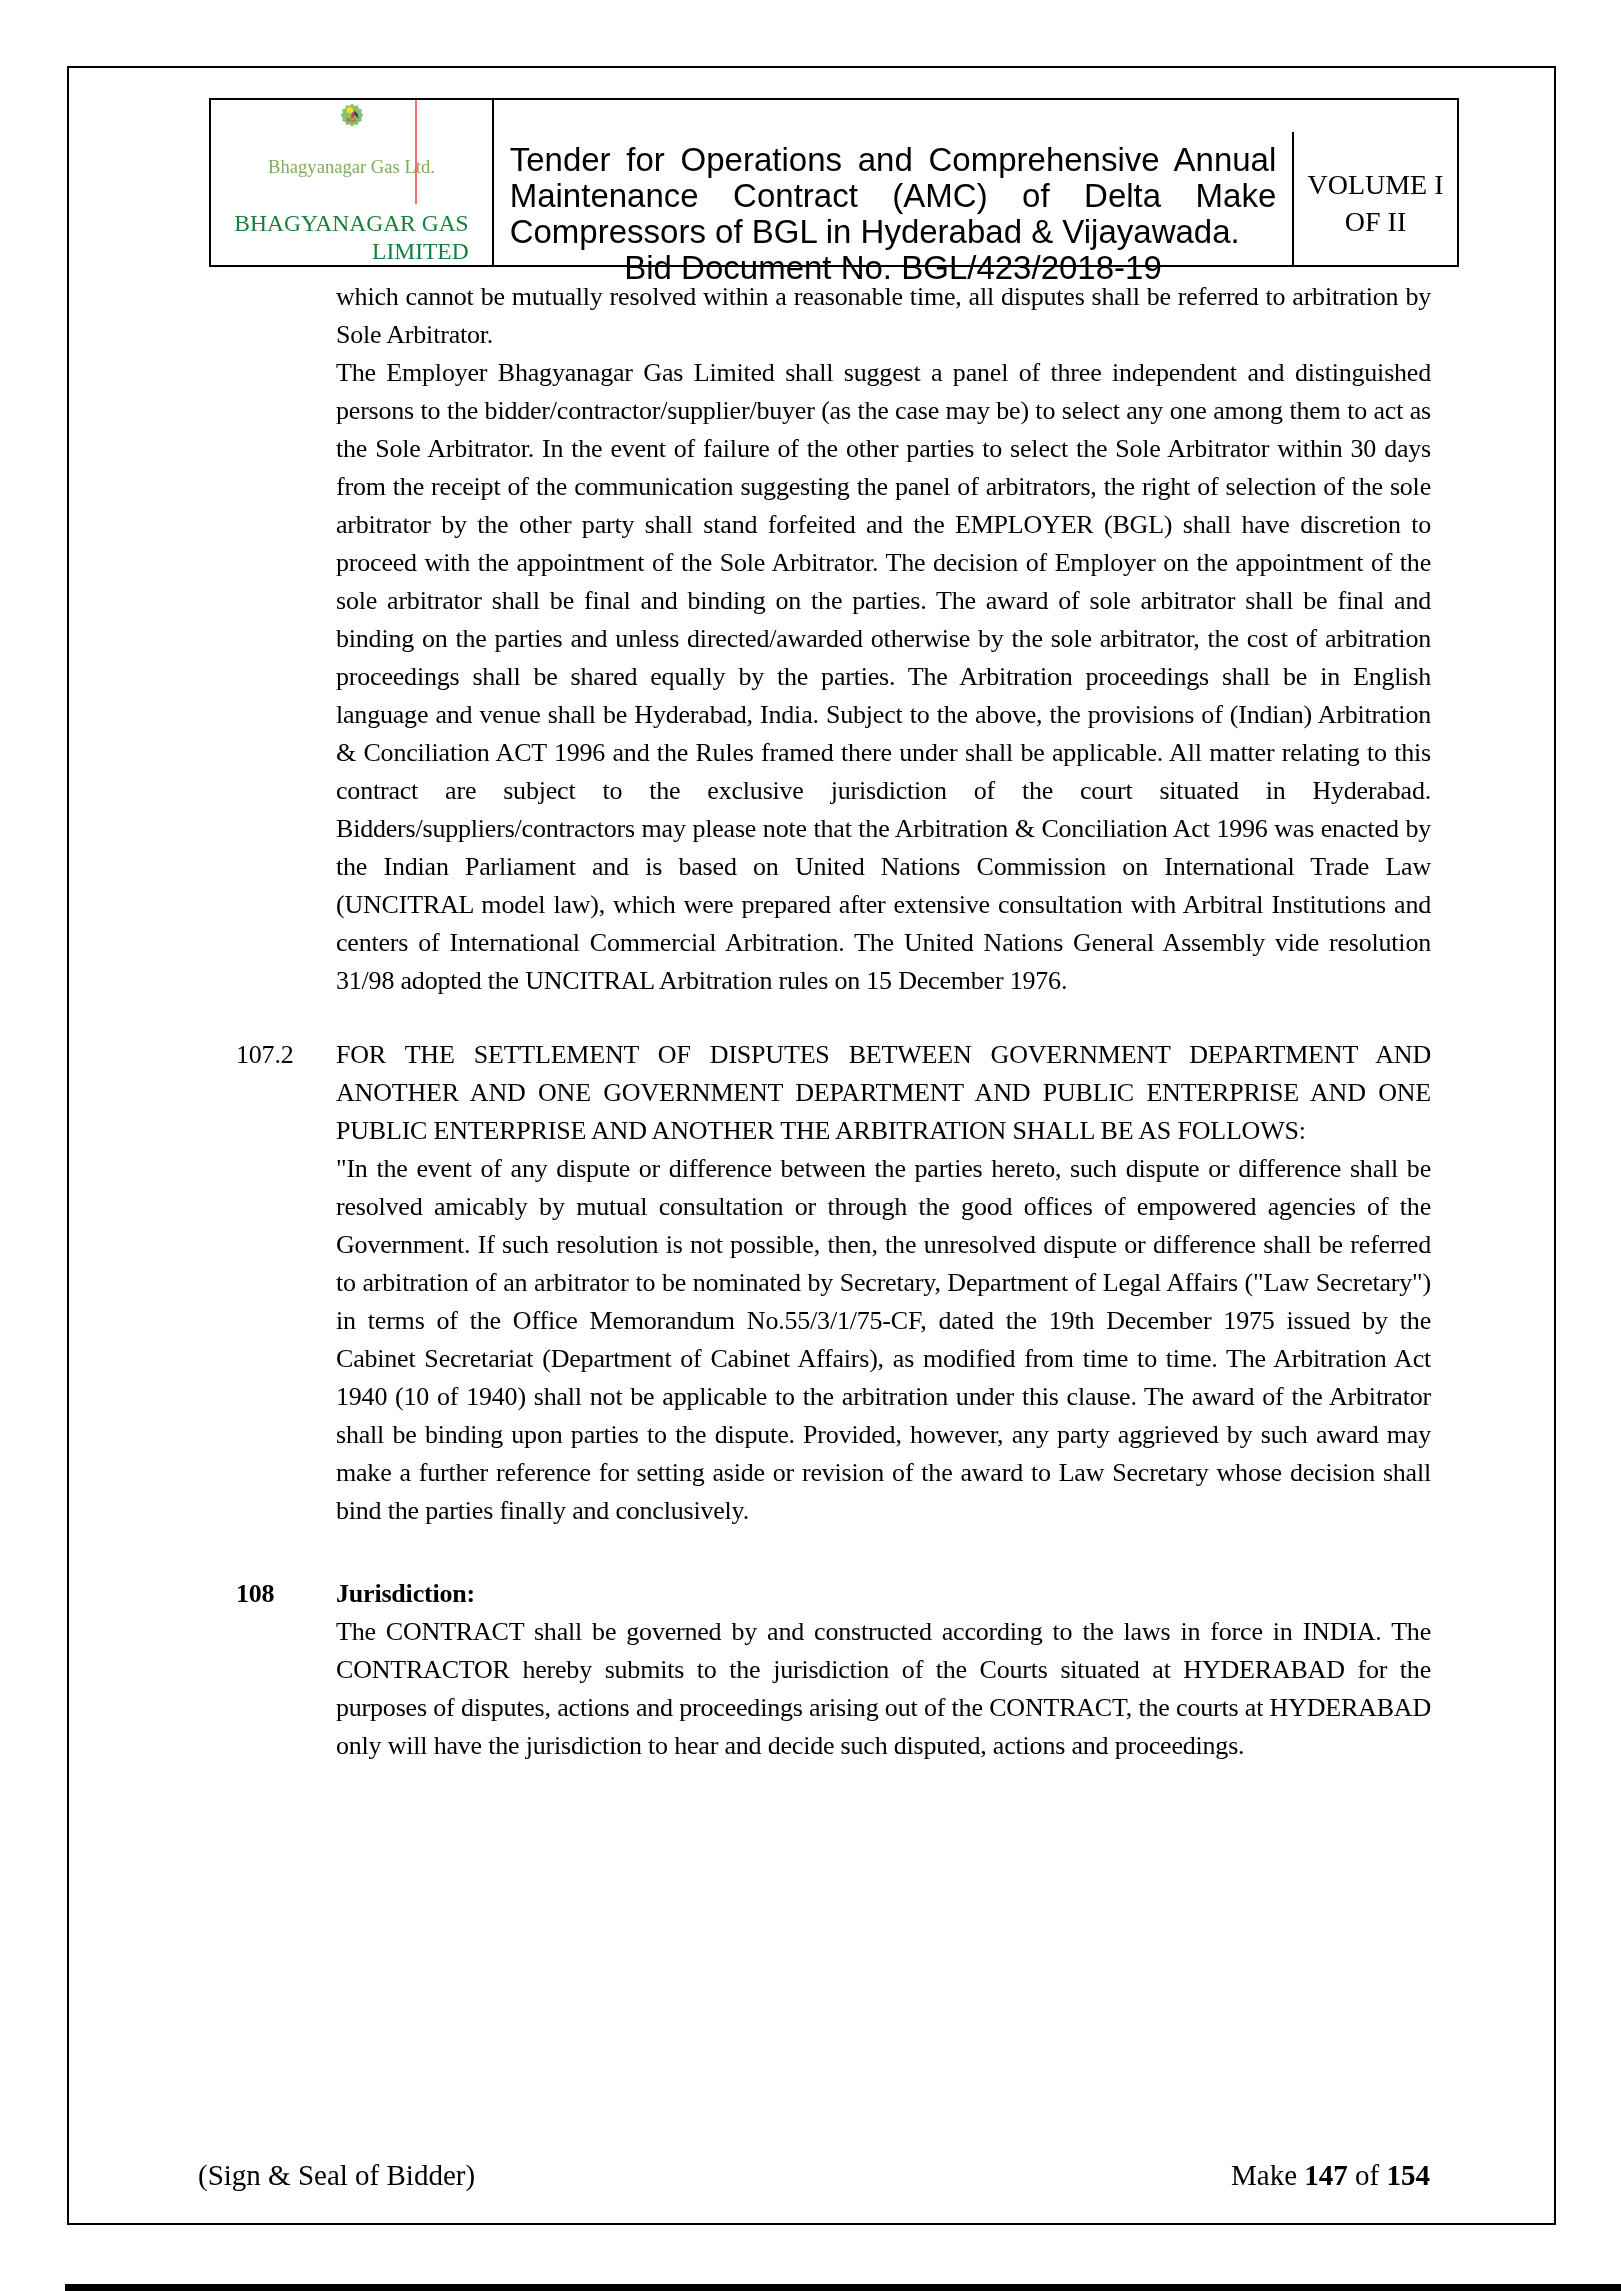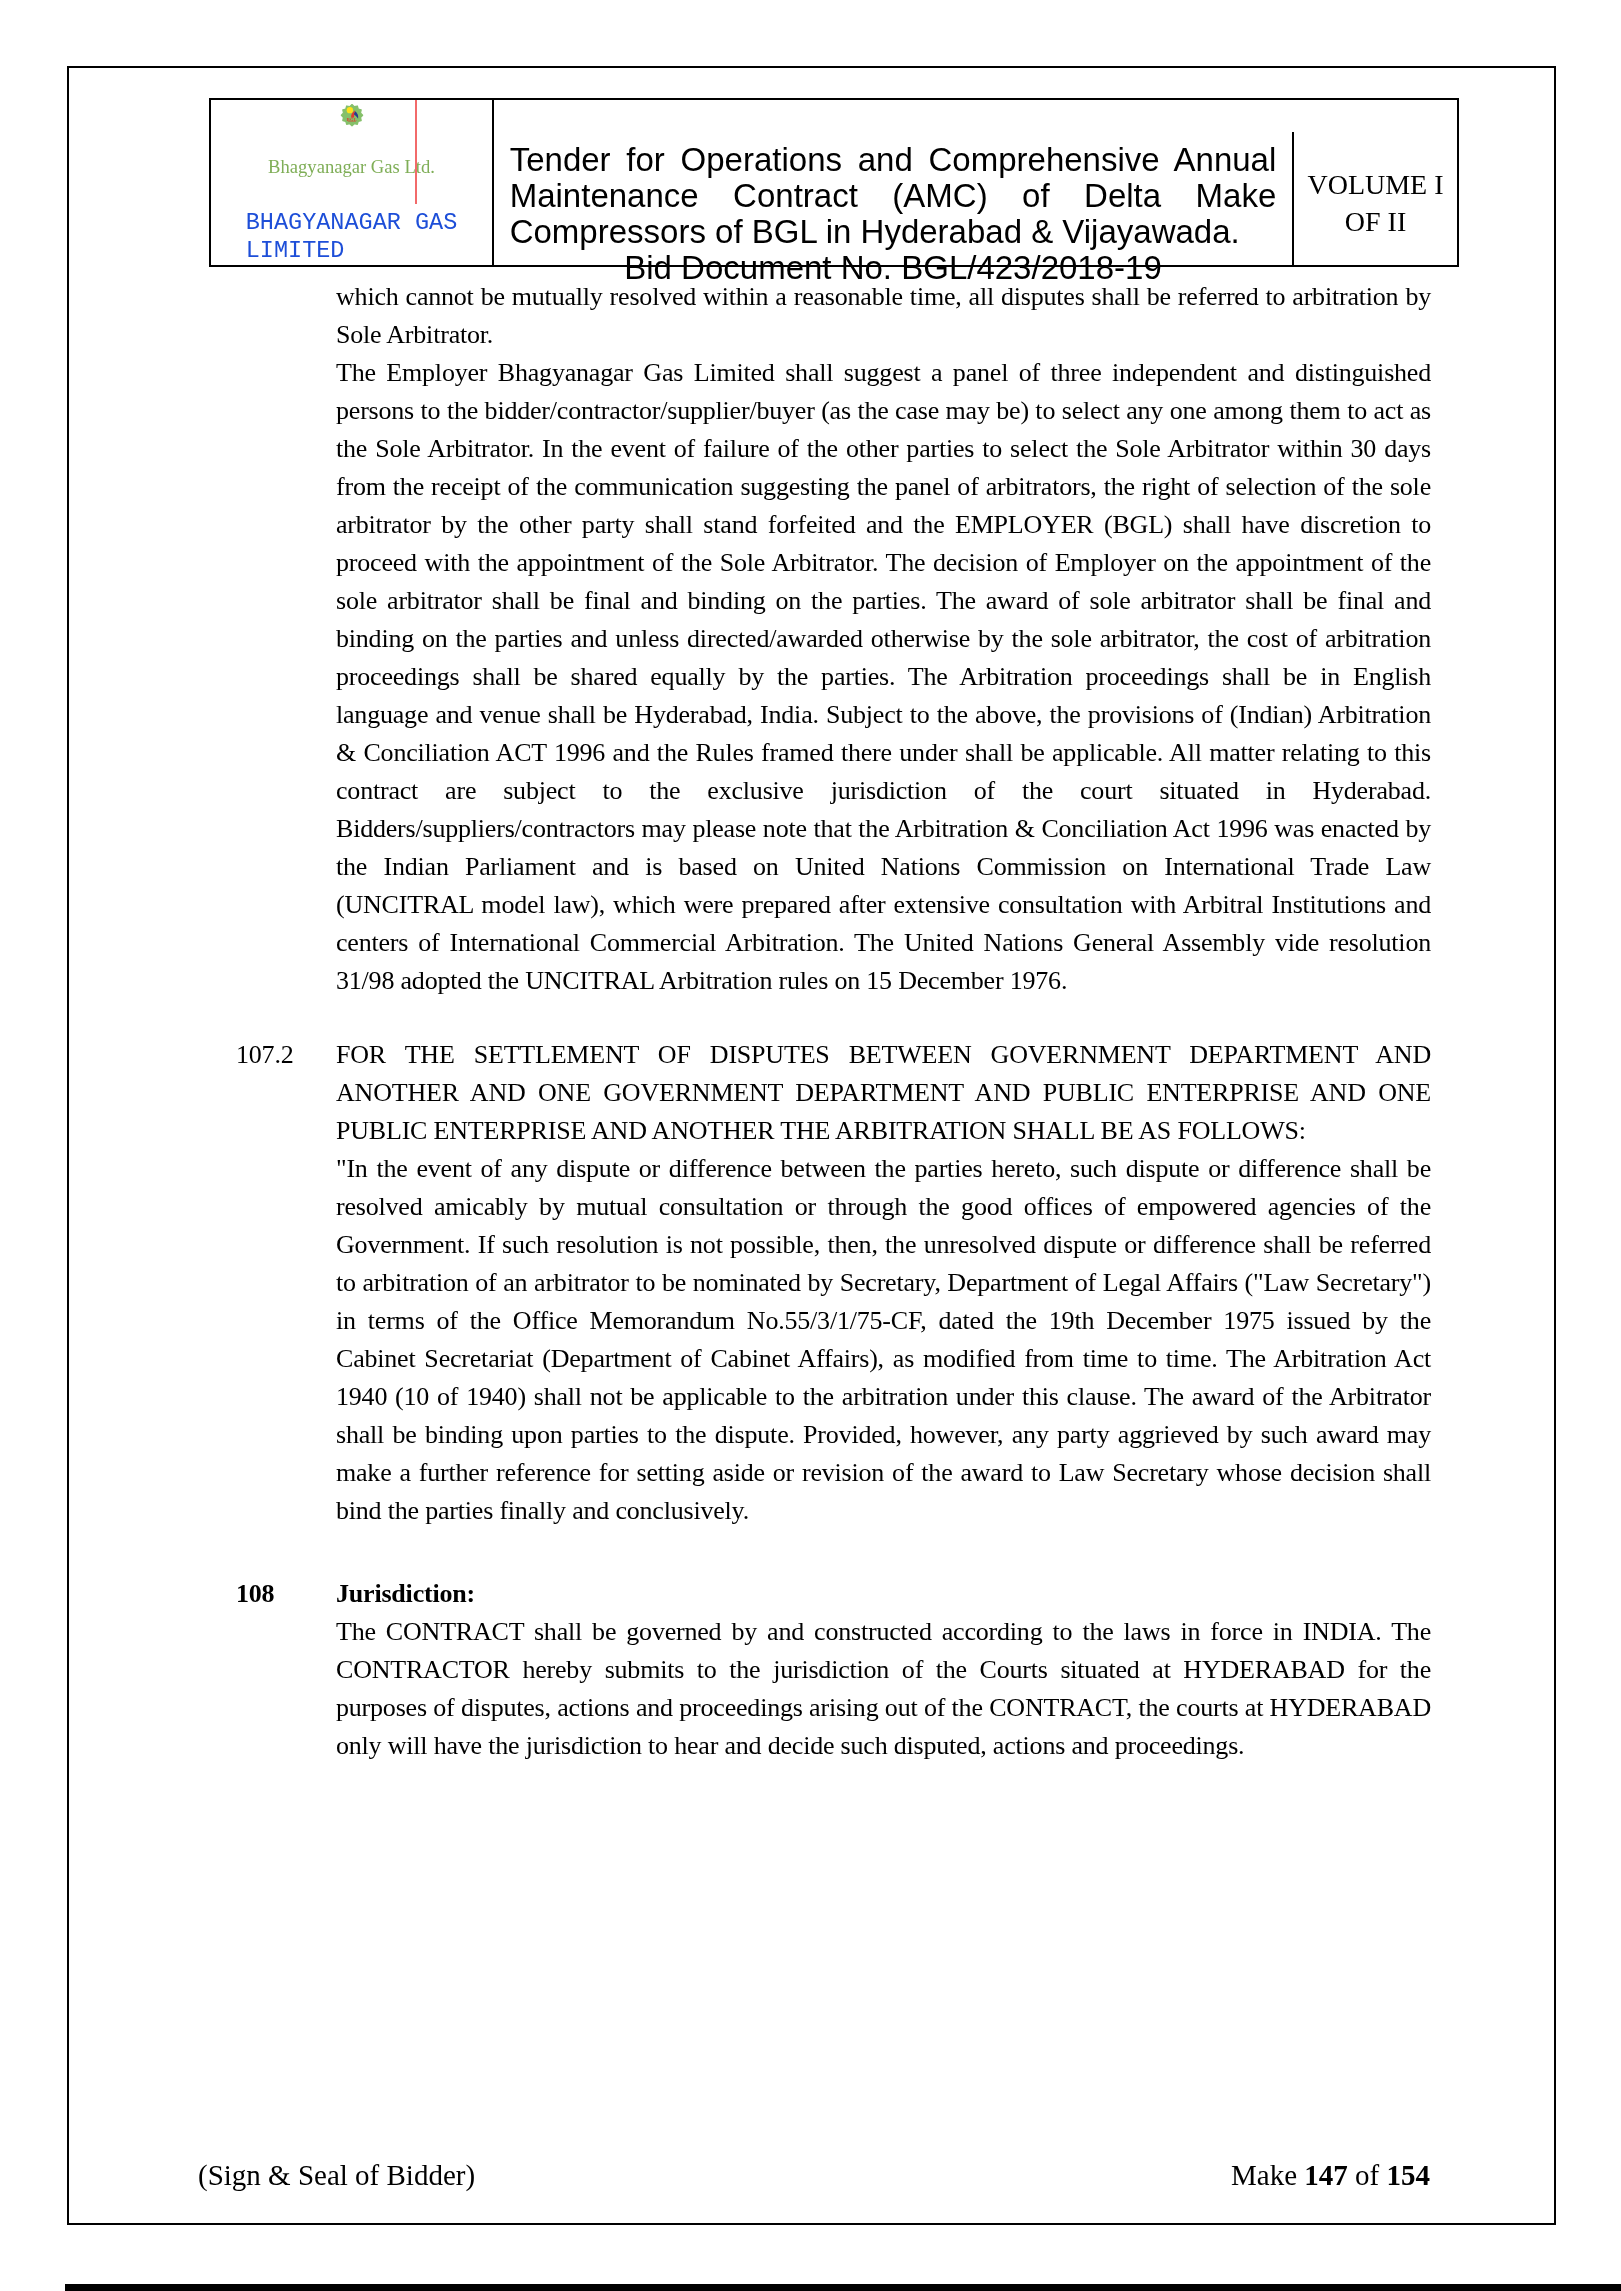--- a/index.html
+++ b/index.html
@@ -42,24 +42,24 @@
     width:2px;height:104px;
     background:#f26a6a;
   }
   .logo-caption{
     font-family:"Liberation Serif", serif;
     font-size:18.6px;line-height:19.6px;
     color:#7fae57;
     margin-top:-2px;
   }
   .org-name{
-    font-family:Liberation Mono, monospace;
+    font-family:Liberation Serif, serif;
     font-size:23.5px;line-height:28px;
-    text-align:left;
-    color:#1d4ed8;
+    text-align:right;
+    color:#15803d;
     margin-top:3.9px;
   }
   .title-cell{
     flex:1;
     border-right:2px solid #000;
     padding:9.8px 15.7px 7.8px 15.7px;
     font-family:"Liberation Sans", sans-serif;
     font-size:33px;line-height:36px;margin-top:32px;
   }
   .title-line{white-space:normal;}

